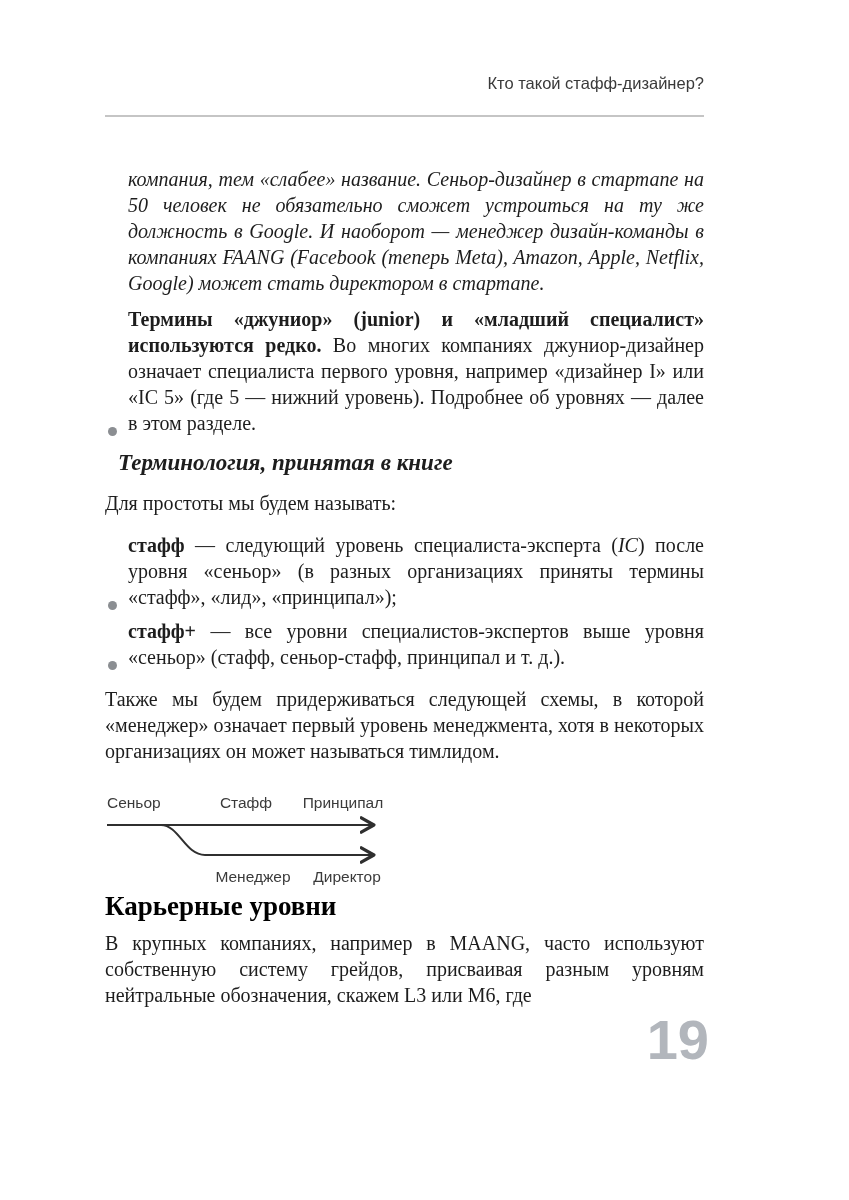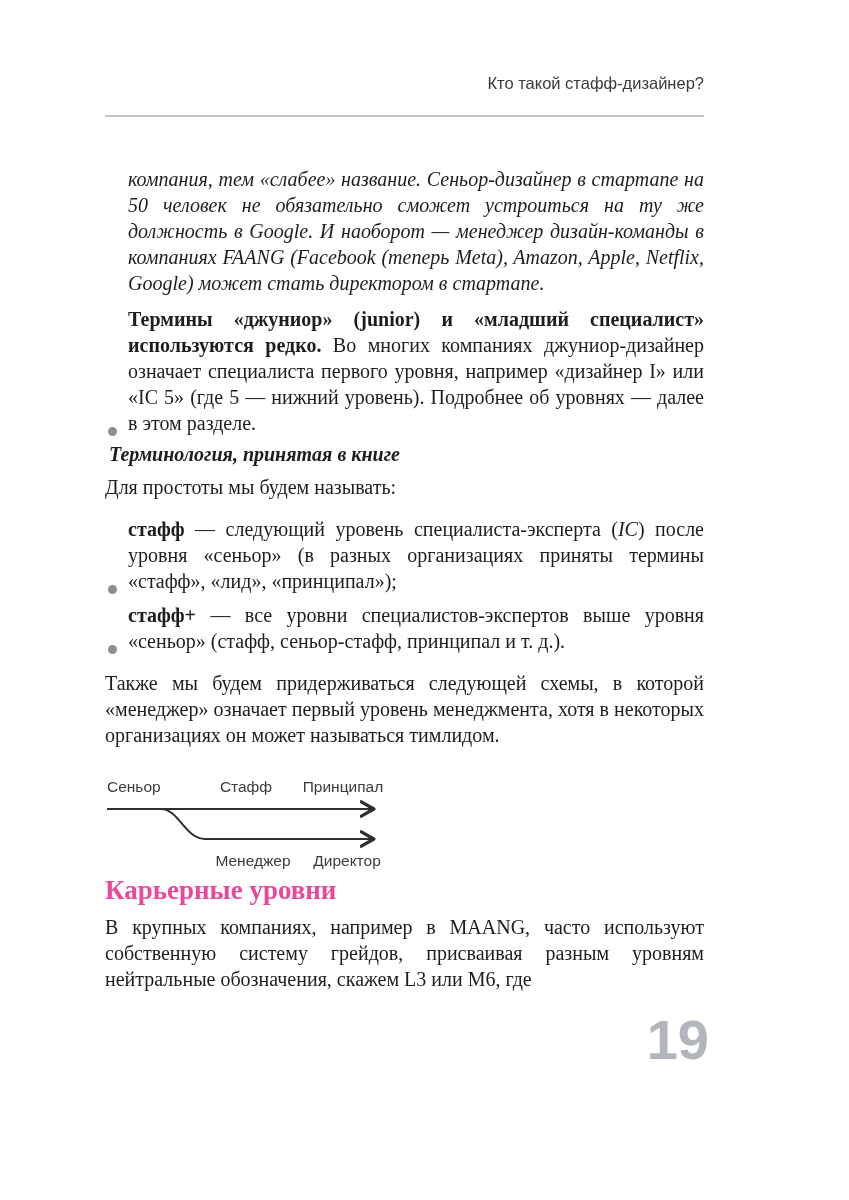--- a/index.html
+++ b/index.html
@@ -58,33 +58,33 @@
     height: 9px;
     border-radius: 50%;
     background: #8b8e92;
     margin: 9px 0 0 3px;
   }
   .bullet-text {
     margin-left: 11px;
     flex: 1 1 auto;
   }
   .subheading {
-    font-size: 20px;
+    font-size: 23px;
     line-height: 28px;
     font-weight: 700;
     font-style: italic;
-    margin: 4px;
+    margin: 13px;
     color: #1d1d1d;
   }
   .section-heading {
     font-size: 27px;
     line-height: 36px;
     font-weight: 700;
     margin: 0;
-    color: #ec4899;
+    color: #000000;
   }
   .diagram {
     display: block;
     margin-left: 0;
   }
   .diagram text {
     font-family: "Liberation Sans", "DejaVu Sans", sans-serif;
     font-size: 15.5px;
     fill: #3b3b3b;
   }

